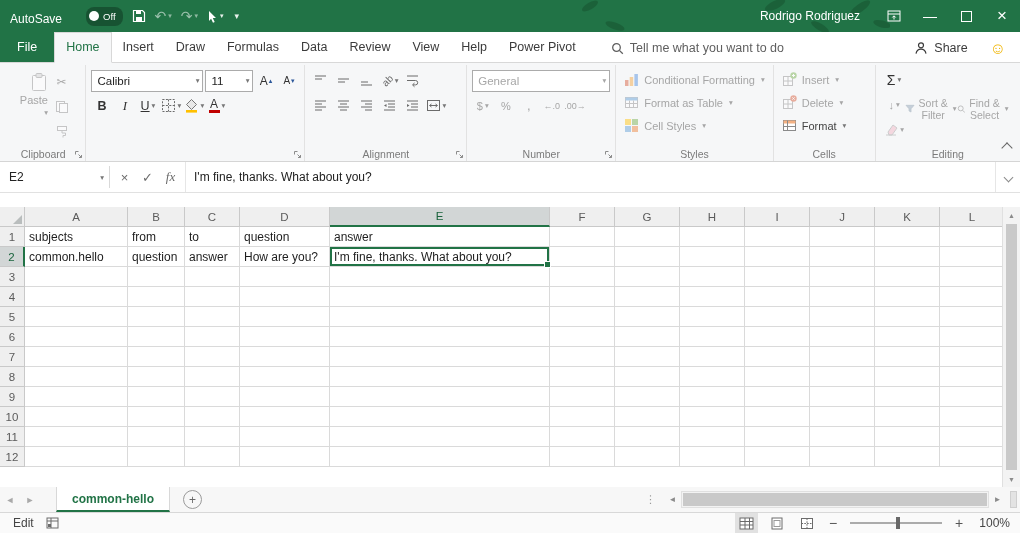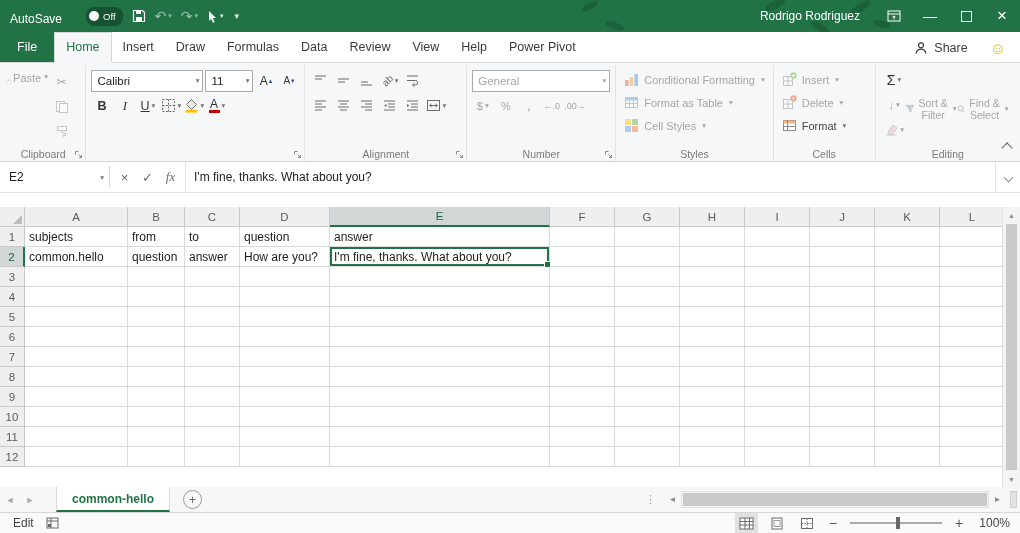--- a/index.html
+++ b/index.html
@@ -36,21 +36,21 @@
   
   .ribbon{height:96px;background:#f6f7f8;border-bottom:1px solid #d5d5d5;display:flex;padding:2px 0 0 1px;position:relative;flex:0 0 auto}
   .rg{position:relative;border-right:1px solid #e2e2e2;padding:3px 5px 16px 5px;display:flex;flex-direction:column}
   .rglabel{position:absolute;bottom:1px;left:0;right:0;text-align:center;font-size:10.5px;color:#7b7b7b}
   .launch{position:absolute;right:2px;bottom:2px;color:#8c8c8c}
   .rrow{display:flex;align-items:center;gap:2px;height:25px}
   .mini{min-width:21px;height:21px;display:flex;align-items:center;justify-content:center;color:#555;gap:1px}
   .dd{font-size:7.5px;color:#777;margin-left:1px}
   .combo{background:#fff;border:1px solid #ababab;height:20px;display:flex;align-items:center;padding:0 3px 0 5px;font-size:11.5px;color:#222}
   .combo .dd{margin-left:auto}
-  .big{width:42px;display:flex;align-items:flex-start;padding-top:4px;gap:2px;font-size:11px;color:#444}
+  .big{width:42px;display:flex;flex-direction:column;align-items:flex-end;padding-top:4px;gap:2px;font-size:11px;color:#444}
   .scol{display:flex;flex-direction:column;gap:4px;padding:3px 0 0 3px}
   .dis,.dis span{color:#a6a6a6 !important}
   .dis svg{opacity:.45}
   .bB{font-weight:bold;font-size:12.5px;color:#333}
   .bI{font-style:italic;font-family:"Liberation Serif",serif;font-size:13px;color:#333}
   .bU{text-decoration:underline;font-size:12.5px;color:#333}
   .fcol{display:flex;flex-direction:column;align-items:center;line-height:11px}
   .fA{font-size:12px;color:#333}
   .clrbar{display:block;width:11px;height:3px}
   .wide{height:23px;display:flex;align-items:center;gap:5px;padding:0 3px;font-size:11px;white-space:nowrap;color:#444}
@@ -189,20 +189,27 @@
         <div class="rtab active">Home</div>
         <div class="rtab">Insert</div>
         <div class="rtab">Draw</div>
         <div class="rtab">Formulas</div>
         <div class="rtab">Data</div>
         <div class="rtab">Review</div>
         <div class="rtab">View</div>
         <div class="rtab">Help</div>
         <div class="rtab">Power Pivot</div>
       </div>
+    <div class="tellme">
+      <svg width="13" height="13" viewBox="0 0 13 13">
+          <circle cx="5.5" cy="5.5" r="3.8" fill="none" stroke="#5f5f5f" stroke-width="1.3"></circle>
+          <path d="M8.4 8.4l3.4 3.4" stroke="#5f5f5f" stroke-width="1.3"></path>
+        </svg>
+      <span>Tell me what you want to do</span>
+    </div>
     <div class="share">
       <svg width="14" height="14" viewBox="0 0 14 14">
           <circle cx="7" cy="4.3" r="2.5" fill="none" stroke="#3b3b3b" stroke-width="1.2"></circle>
           <path d="M2 12.6c.6-3 2.6-4.4 5-4.4s4.4 1.4 5 4.4" fill="none" stroke="#3b3b3b" stroke-width="1.2"></path>
         </svg>
       <span>Share</span>
     </div>
     <span class="smiley">☺</span>
   </div>
 

